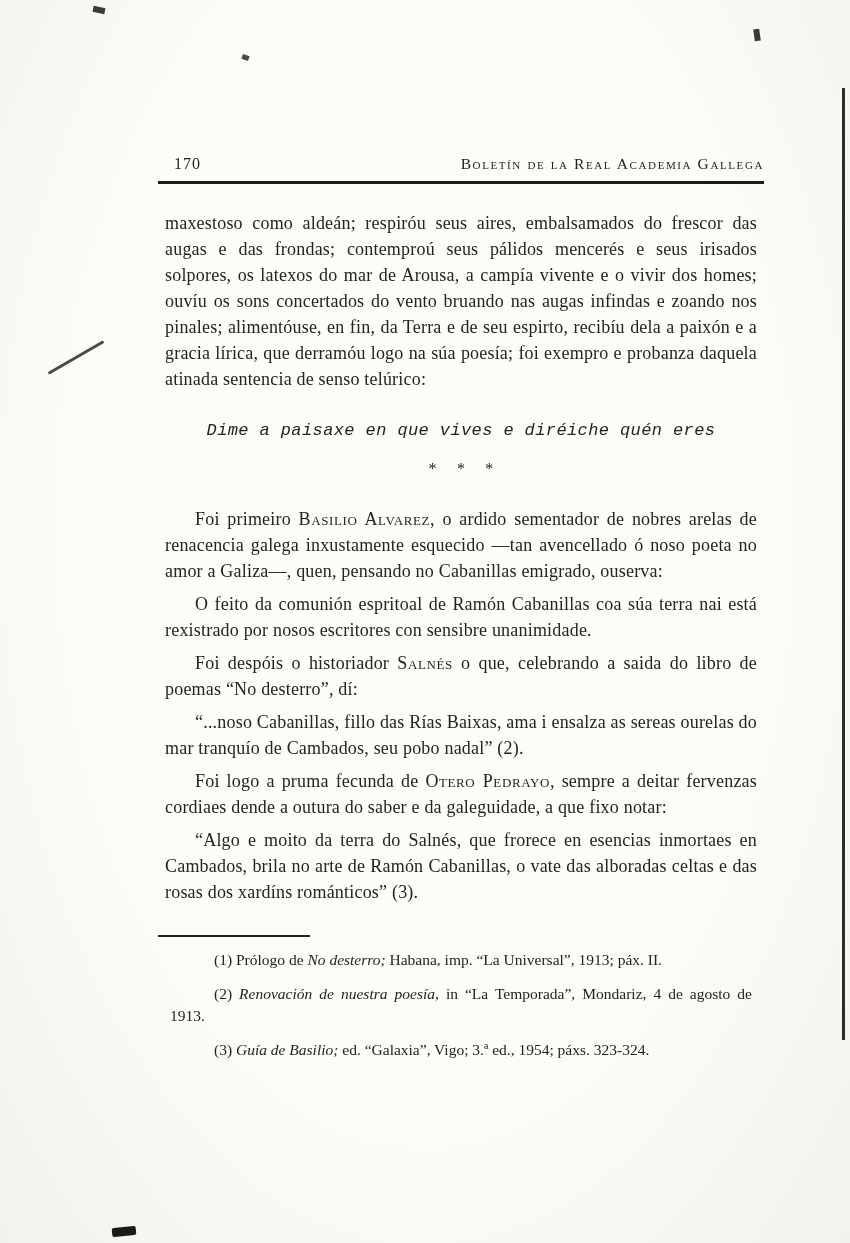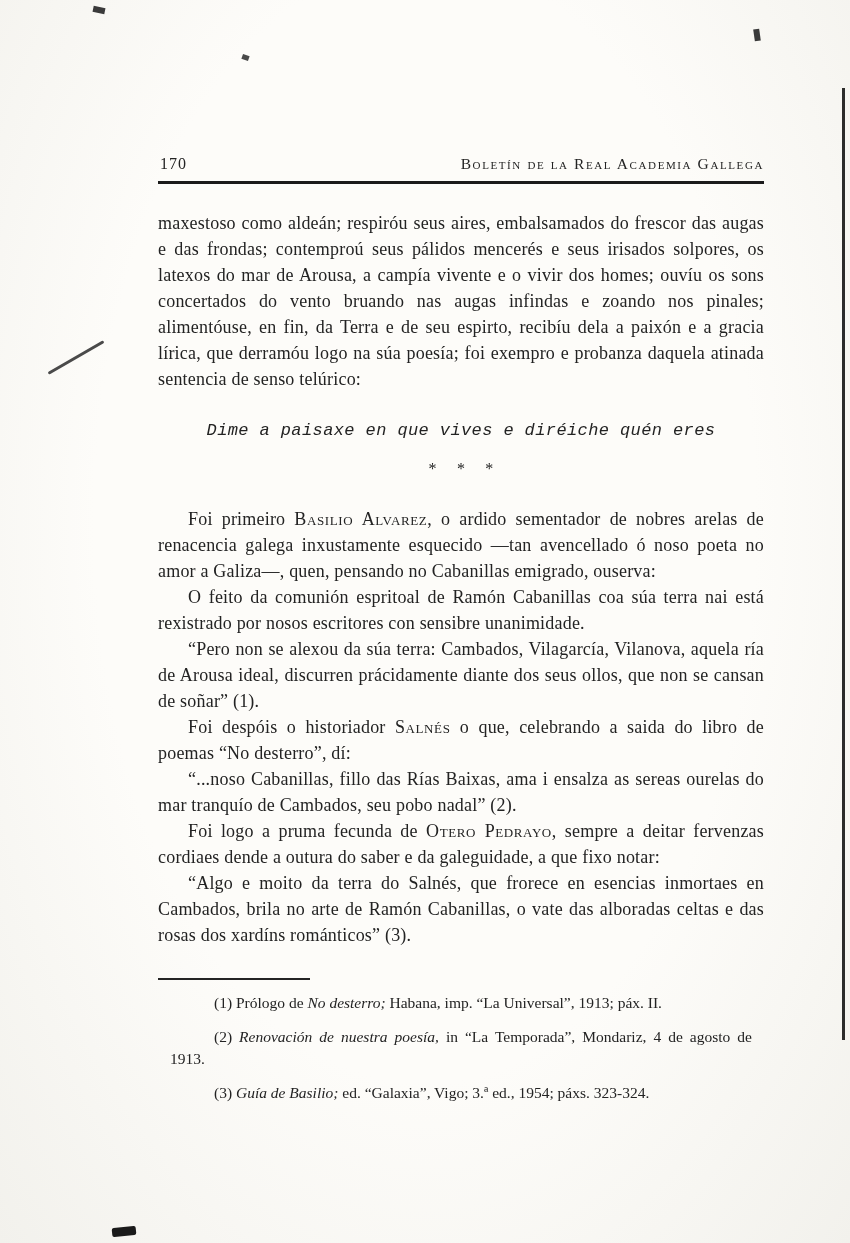--- a/index.html
+++ b/index.html
@@ -14,21 +14,21 @@
 
   .content {
     position: absolute;
     left: 158px; top: 116px;
     width: 606px;
   }
 
   
   .page-header { position: relative; height: 22px; }
   .pageno {
-    position: absolute; left: 2px; top: 2px;
+    position: absolute; left: 16px; top: 2px;
     font-size: 16px; letter-spacing: 1px;
   }
   .header-title {
     text-align: right;
     font-variant: small-caps;
     font-size: 15.5px;
     letter-spacing: 1.6px;
     padding-top: 2px;
     margin-top: 37px;
   }
@@ -37,21 +37,21 @@
     margin-top: 6px; margin-bottom: 26px;
   }
 
   
   .body-text {
     font-size: 18px;
     line-height: 26px;
     text-align: justify;
     letter-spacing: 0.2px;
   }
-  .body-text p { margin: 0; }
+  .body-text p { margin: 7px; }
   .body-text p.indent { text-indent: 30px; }
 
   .epigraph {
     text-align: center;
     font-style: italic;
     font-size: 17px;
     margin: 26px 0 12px 0;
     letter-spacing: 0.4px;
     font-family: Liberation Mono, monospace;
   }
@@ -116,21 +116,20 @@
     <main class="body-text">
       <p>maxestoso como aldeán; respiróu seus aires, embalsamados do frescor das augas e das frondas; contemproú seus pálidos mencerés e seus irisados solpores, os latexos do mar de Arousa, a campía vivente e o vivir dos homes; ouvíu os sons concertados do vento bruando nas augas infindas e zoando nos pinales; alimentóuse, en fin, da Terra e de seu espirto, recibíu dela a paixón e a gracia lírica, que derramóu logo na súa poesía; foi exempro e probanza daquela atinada sentencia de senso telúrico:</p>
 
       <div class="epigraph">Dime a paisaxe en que vives e diréiche quén eres</div>
 
       <div class="separator">* * *</div>
 
       <div>
           <p class="indent"><span class="run-normal">Foi primeiro </span><span class="run-smallcaps">Basilio Alvarez</span><span class="run-normal">, o ardido sementador de nobres arelas de renacencia galega inxustamente esquecido —tan avencellado ó noso poeta no amor a Galiza—, quen, pensando no Cabanillas emigrado, ouserva:</span></p>
           <p class="indent"><span class="run-normal">O feito da comunión espritoal de Ramón Cabanillas coa súa terra nai está rexistrado por nosos escritores con sensibre unanimidade.</span></p>
-          <p class="indent"><span class="run-normal">“Pero non se alexou da súa terra: Cambados, Vilagarcía, Vilanova, aquela ría de Arousa ideal, discurren prácidamente diante dos seus ollos, que non se cansan de soñar” (1).</span></p>
           <p class="indent"><span class="run-normal">Foi despóis o historiador </span><span class="run-smallcaps">Salnés</span><span class="run-normal"> o que, celebrando a saida do libro de poemas “No desterro”, dí:</span></p>
           <p class="indent"><span class="run-normal">“...noso Cabanillas, fillo das Rías Baixas, ama i ensalza as sereas ourelas do mar tranquío de Cambados, seu pobo nadal” (2).</span></p>
           <p class="indent"><span class="run-normal">Foi logo a pruma fecunda de </span><span class="run-smallcaps">Otero Pedrayo</span><span class="run-normal">, sempre a deitar fervenzas cordiaes dende a outura do saber e da galeguidade, a que fixo notar:</span></p>
           <p class="indent"><span class="run-normal">“Algo e moito da terra do Salnés, que frorece en esencias inmortaes en Cambados, brila no arte de Ramón Cabanillas, o vate das alboradas celtas e das rosas dos xardíns románticos” (3).</span></p>
         </div>
     </main>
 
     <div class="footnote-rule"></div>
 
     <div class="footnotes">

